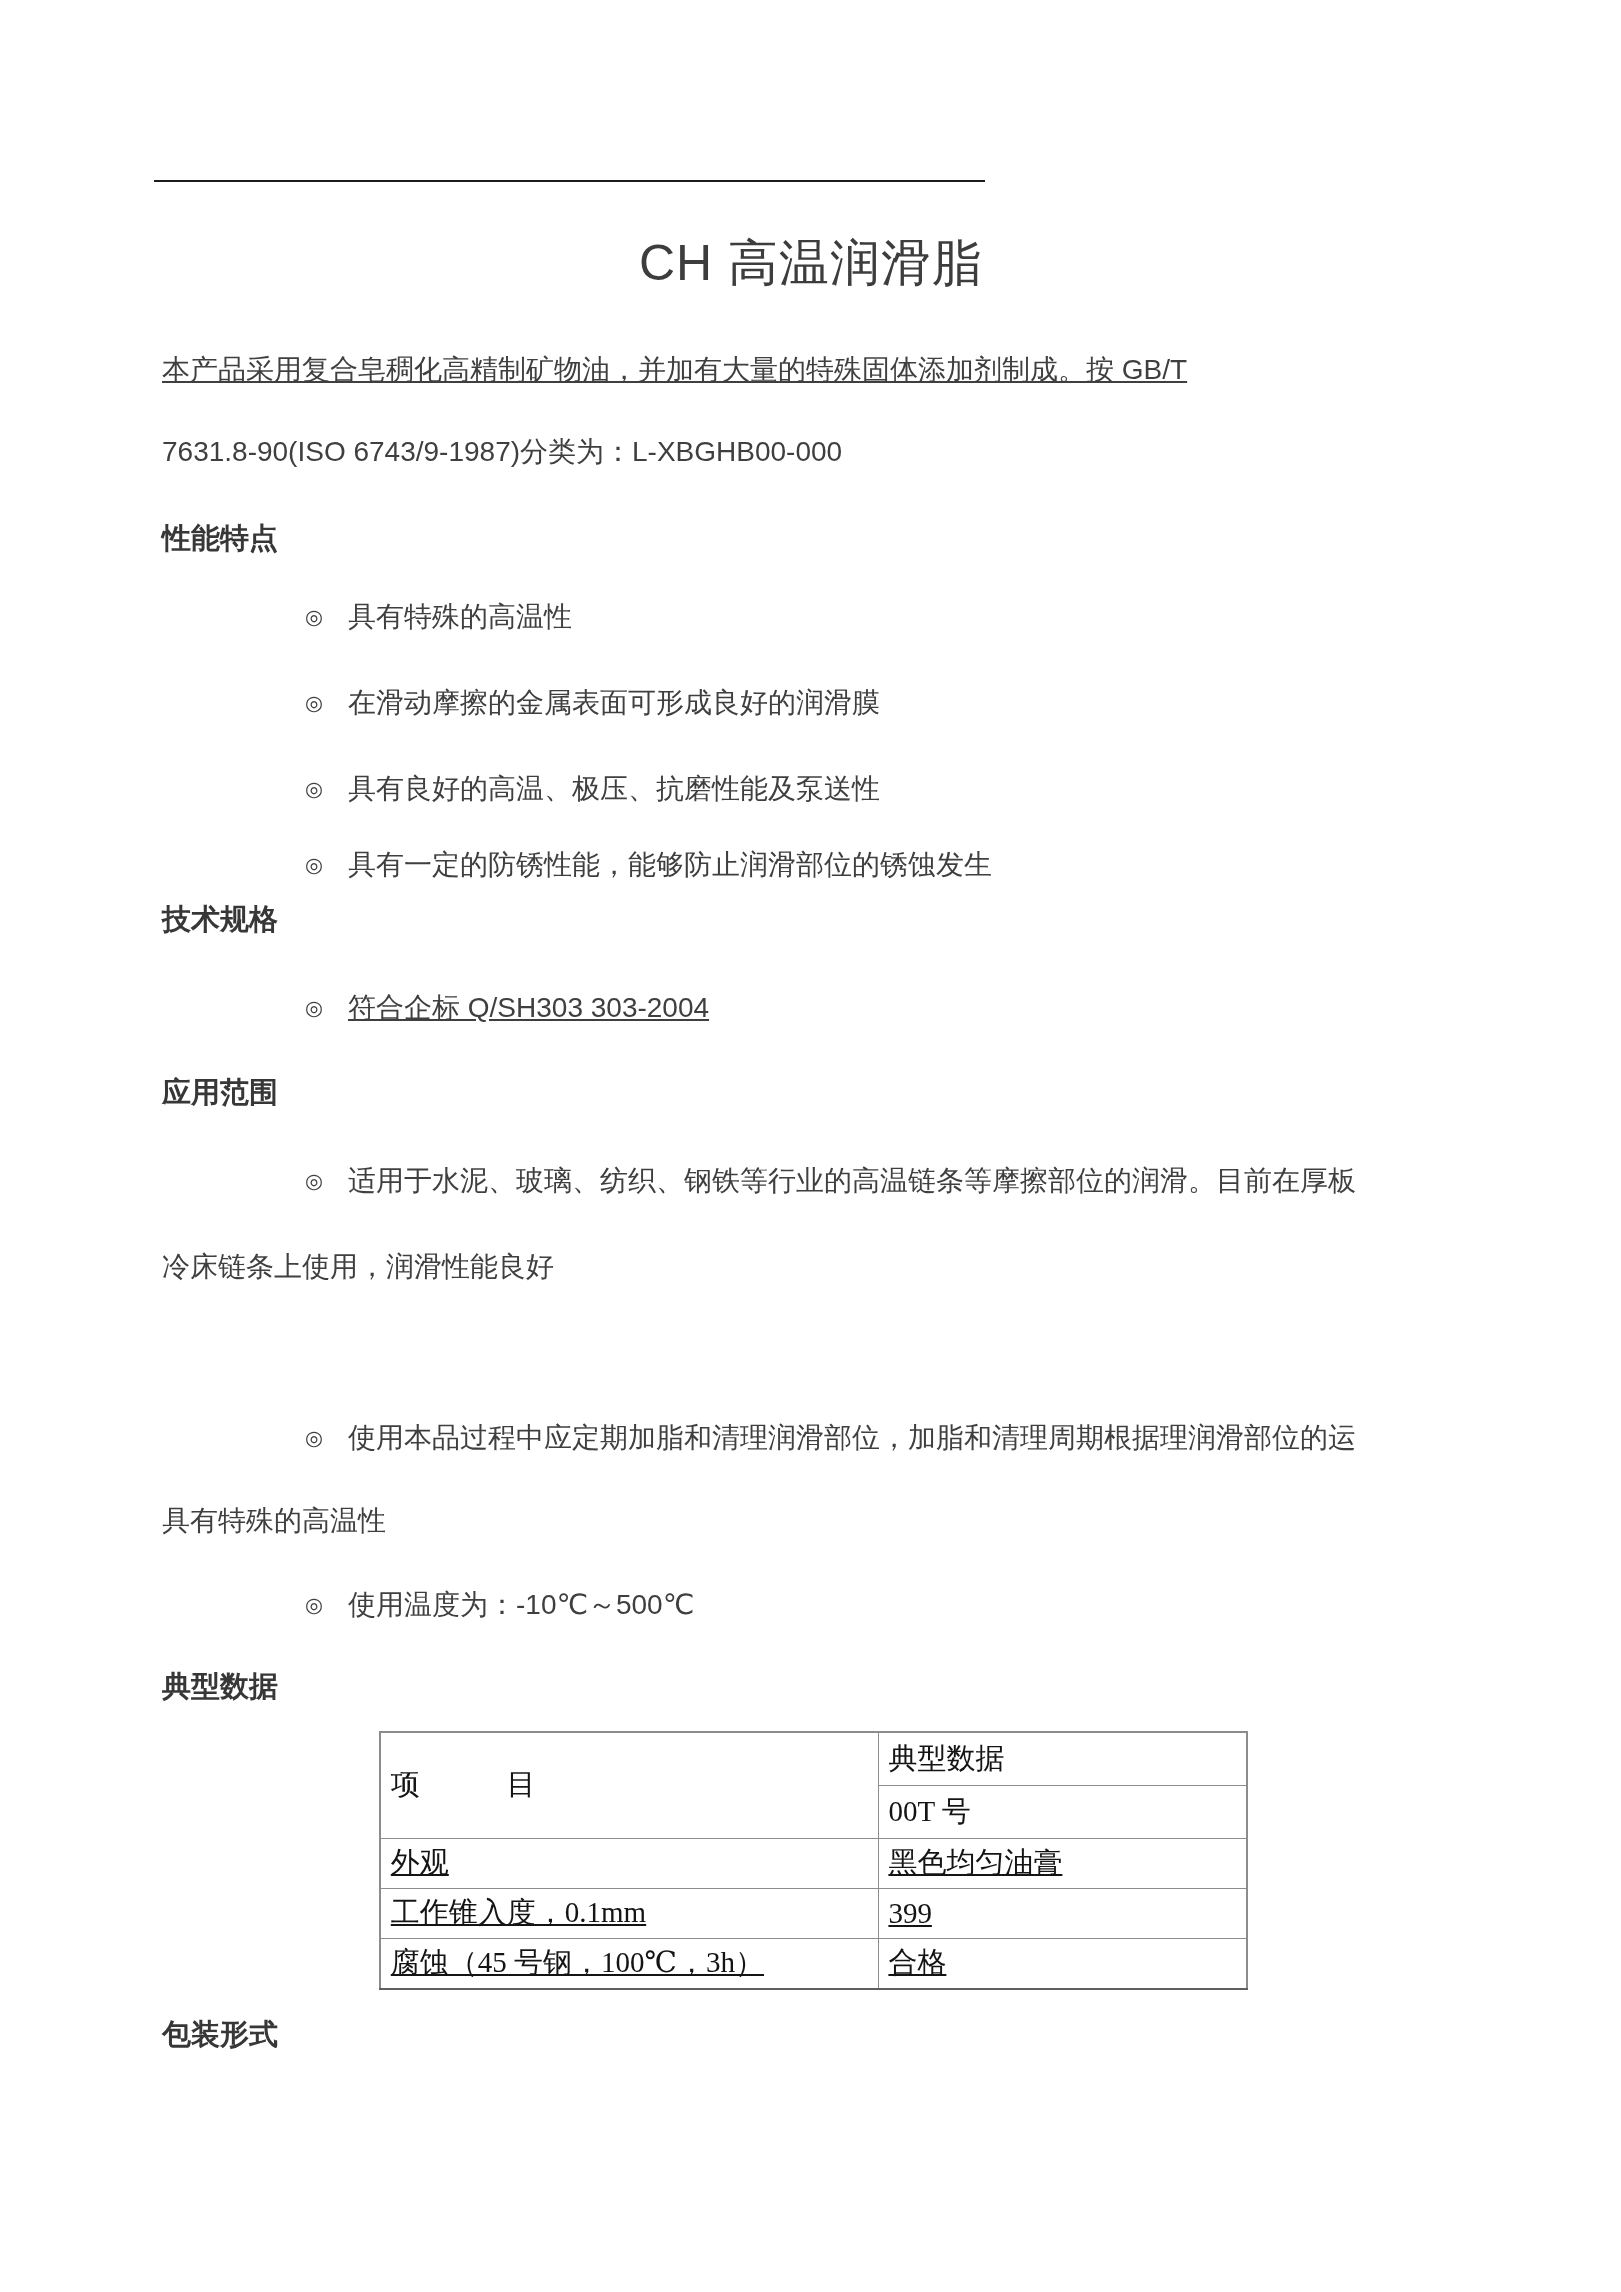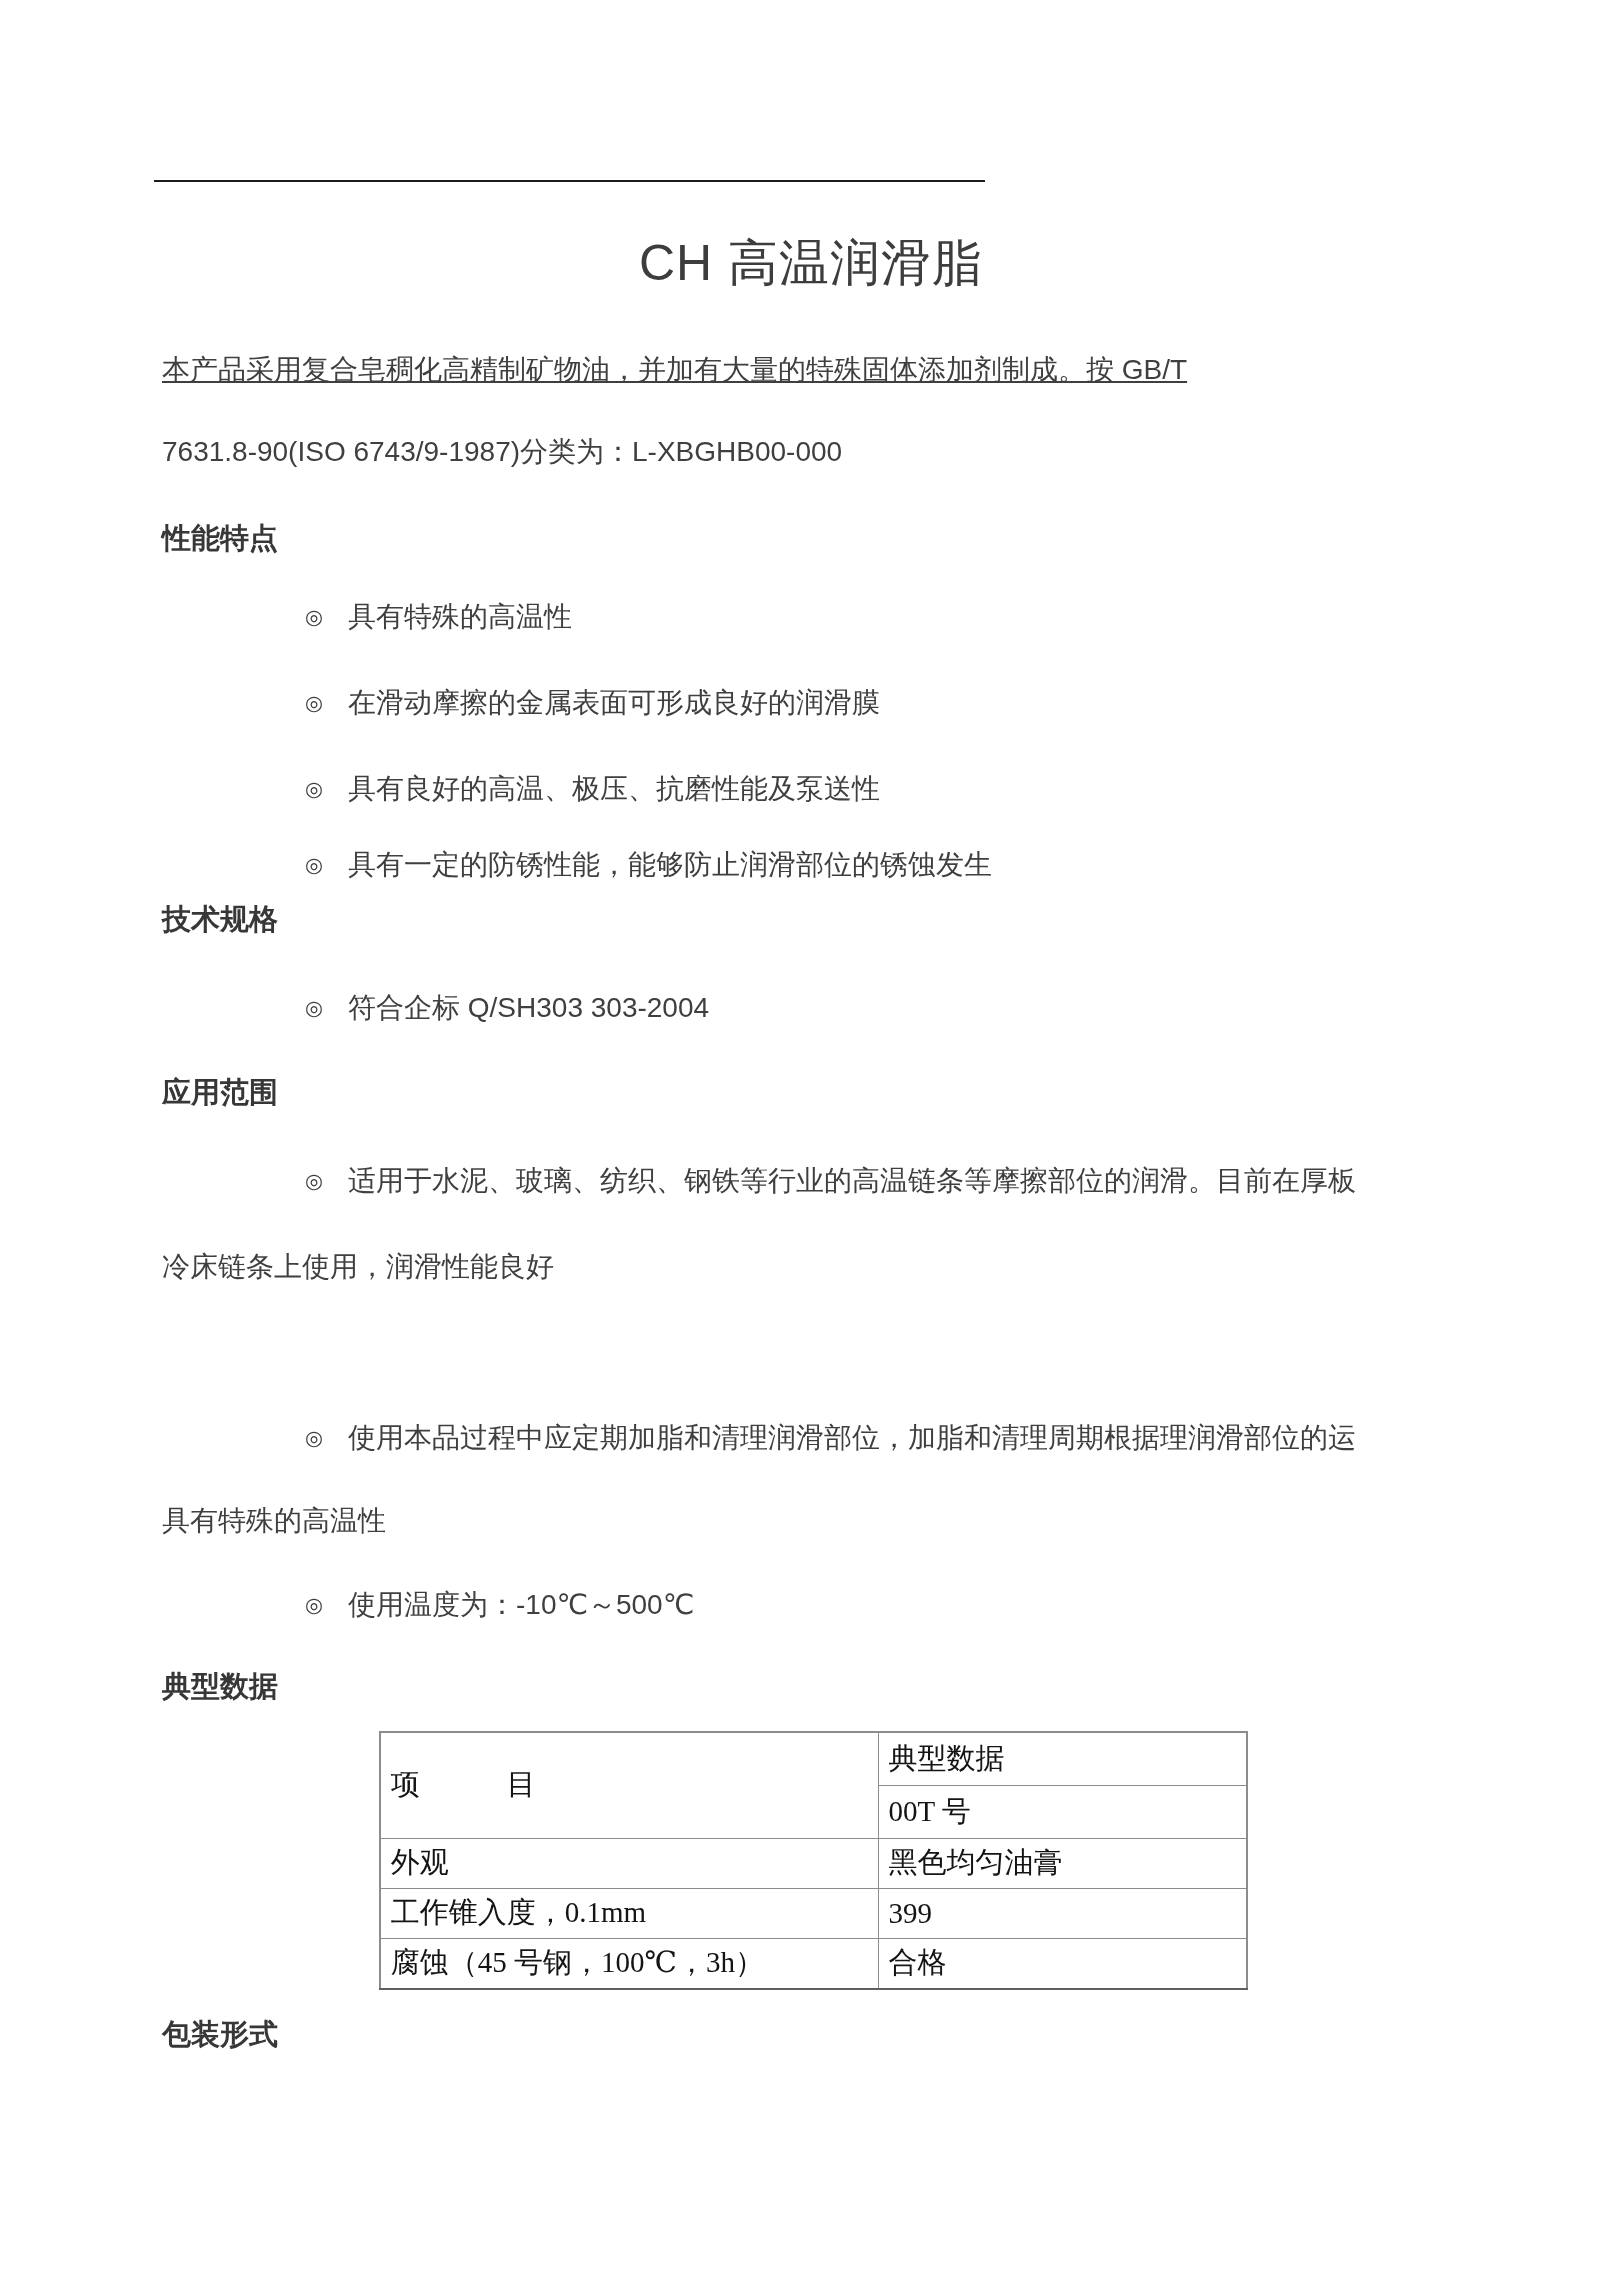--- a/index.html
+++ b/index.html
@@ -45,21 +45,21 @@
     vertical-align:2px;
   }
   .m-para1   { margin-top:49px;text-decoration:underline; }
   .m-para2   { margin-top:47px; }
   .m-h1      { margin-top:52px; }
   .m-b1      { margin-top:43px; }
   .m-b2      { margin-top:51px; }
   .m-b3      { margin-top:51px; }
   .m-b4      { margin-top:41px; }
   .m-h2      { margin-top:20px; }
-  .m-b5      { margin-top:53px; }
+  .m-b5      { margin-top:53px;text-decoration:underline; }
   .m-h3      { margin-top:50px; }
   .m-b6      { margin-top:53px; }
   .m-cont1   { margin-top:51px; }
   .m-b7      { margin-top:136px; }
   .m-cont2   { margin-top:48px; }
   .m-b8      { margin-top:49px; }
   .m-h4      { margin-top:47px; }
   .m-pack    { margin-top:27.4px; }
 
   .tbl-wrap { margin-top:26.5px; margin-left:217px; }
@@ -73,21 +73,21 @@
   }
   table.typical td {
     border:1px solid #8c8c8c;
     padding:2px 9.8px;
     vertical-align:middle;
     white-space:nowrap;
   }
   td.c-item { width:477px; }
   td.c-val  { width:348px; }
   tr.hrow td { height:48px; }
-  tr.drow td { height:45px; }
+  tr.drow td { height:45px;text-decoration:underline; }
 </style>
 </head>
 <body>
 
 <div class="page">
 
   <div class="rule"></div>
 
   <div class="doc-title">CH 高温润滑脂</div>
 

